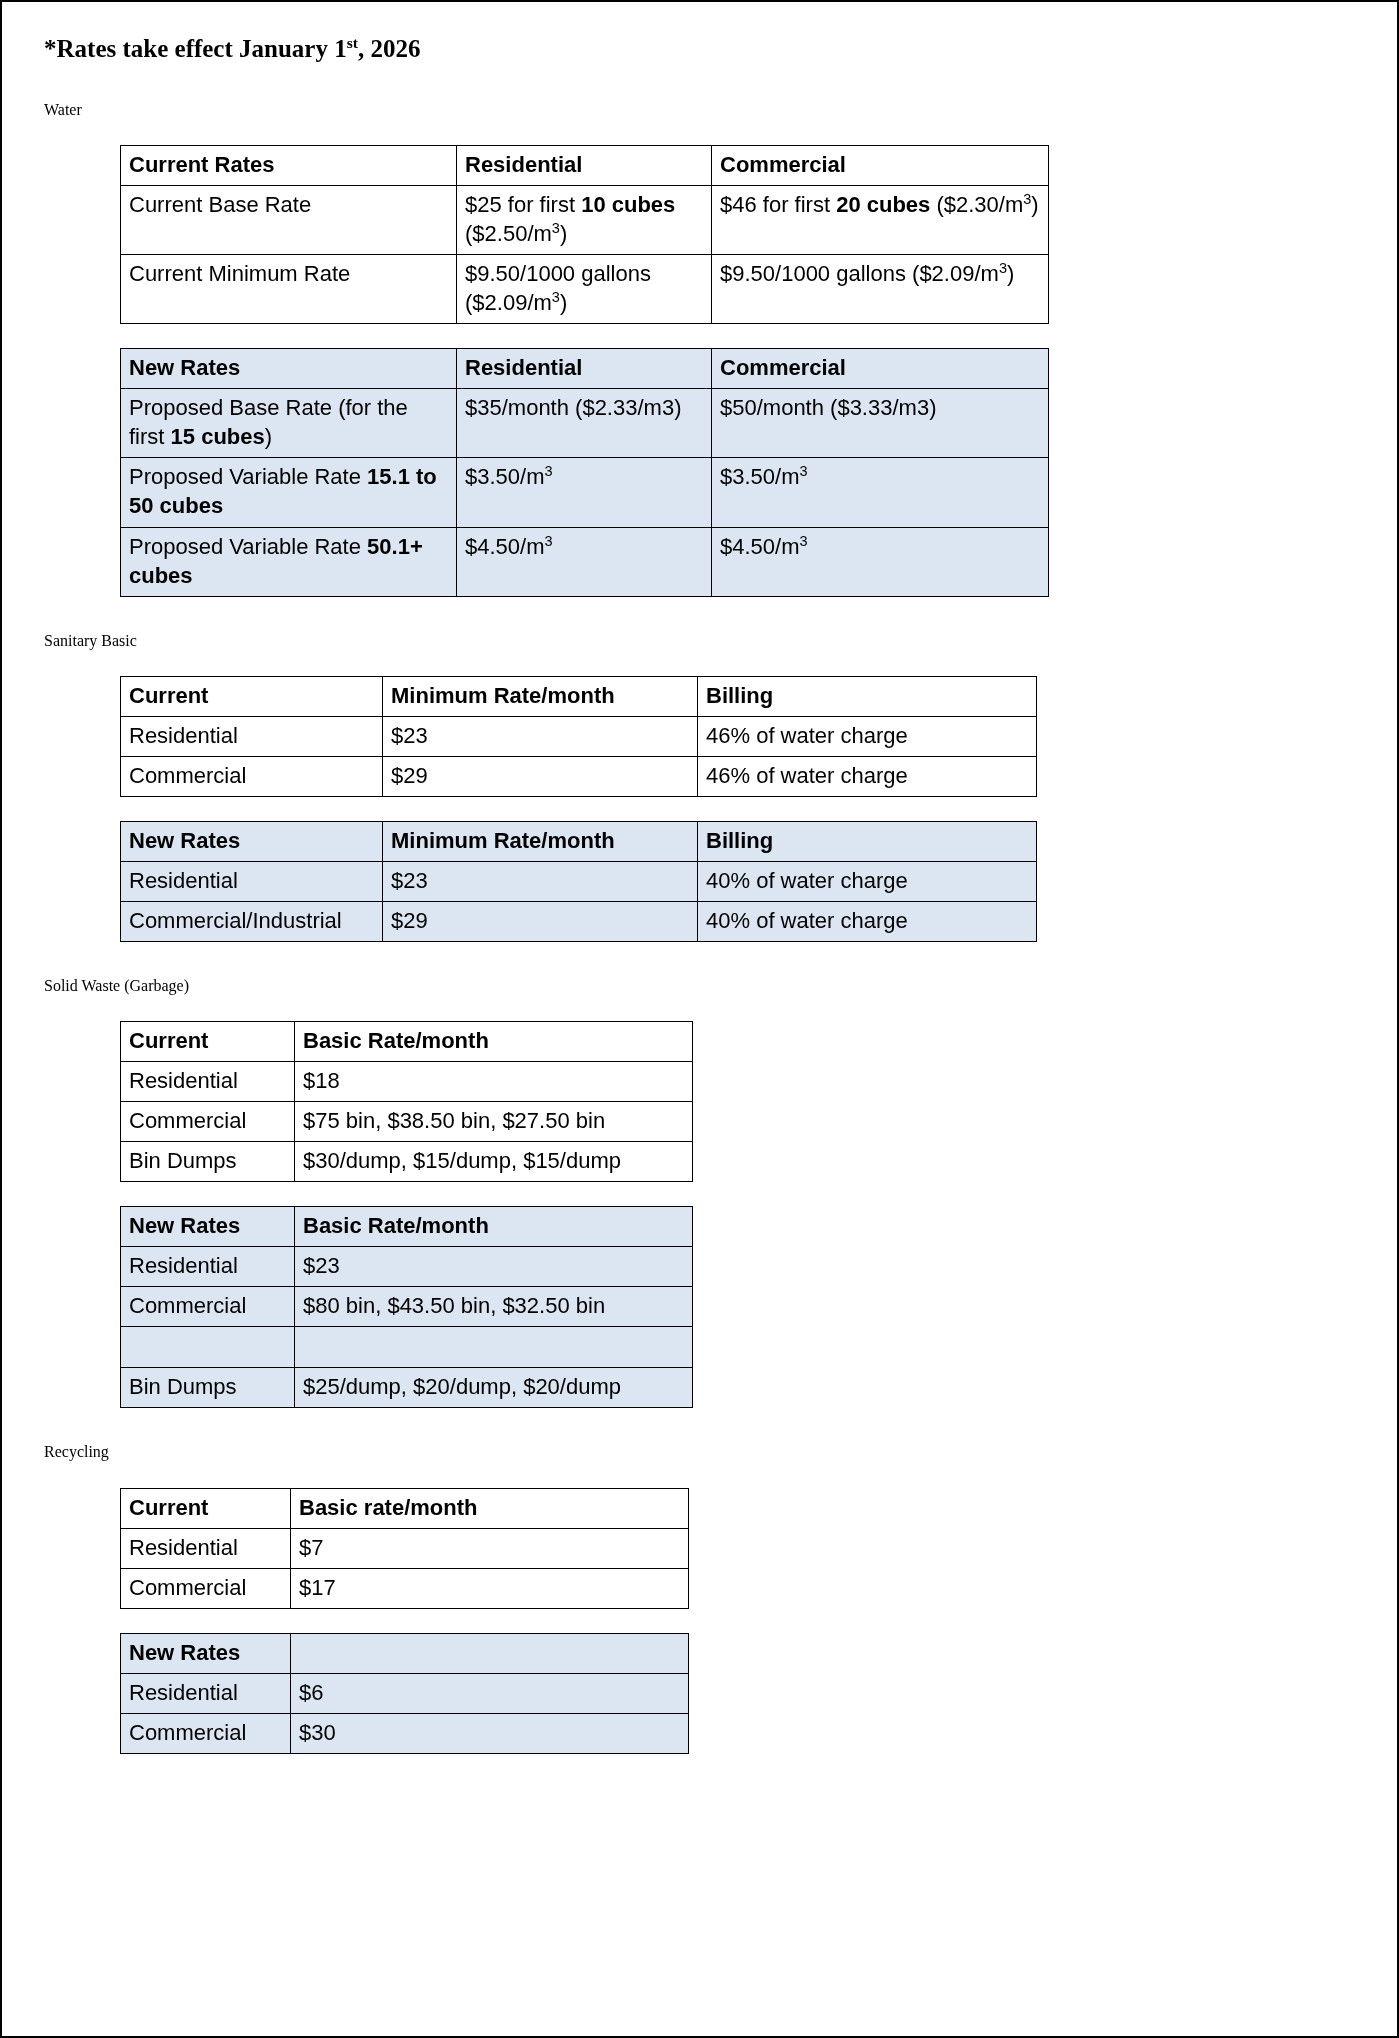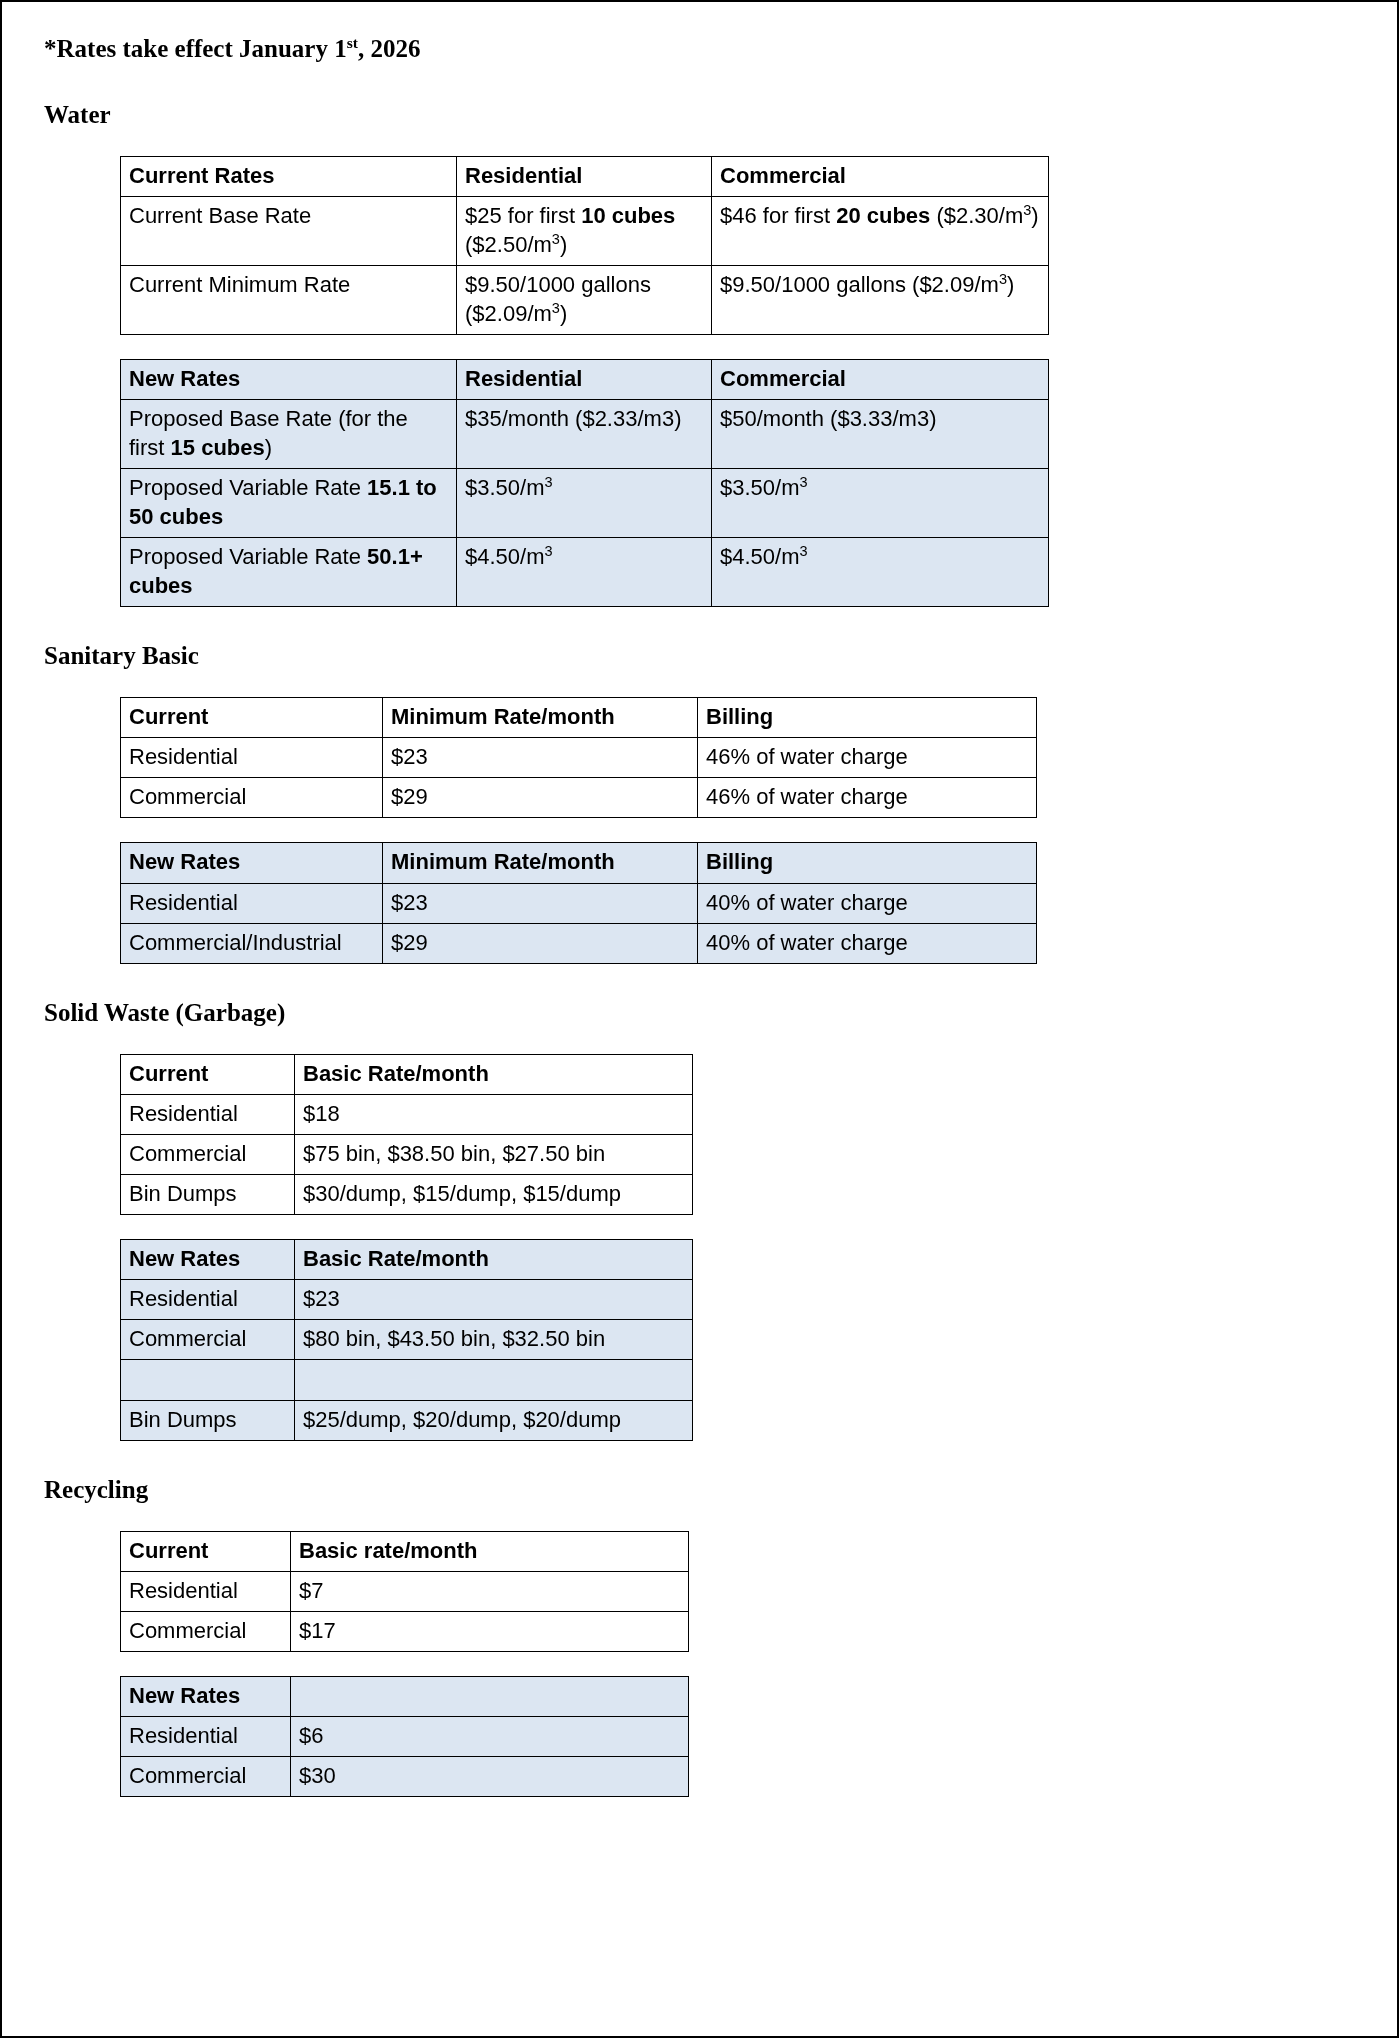--- a/index.html
+++ b/index.html
@@ -39,22 +39,22 @@
     margin: 0 0 0 2px;
     padding-top: 10px;
   }
   .doc-note sup {
     font-size: 0.62em;
     vertical-align: super;
     line-height: 0;
   }
   h2.section-title {
     font-family: "Liberation Serif", serif;
-    font-weight: bold;
-    font-size: 25px;
+    font-weight: normal;
+    font-size: 16px;
     margin: 0;
     padding: 0 0 0 2px;
     line-height: 1.2;
   }
   .spacer-after-note { height: 36px; }
   .spacer-after-title { height: 26px; }
   .spacer-between-tables { height: 24px; }
   .spacer-before-section { height: 34px; }
 
   table.rate {

